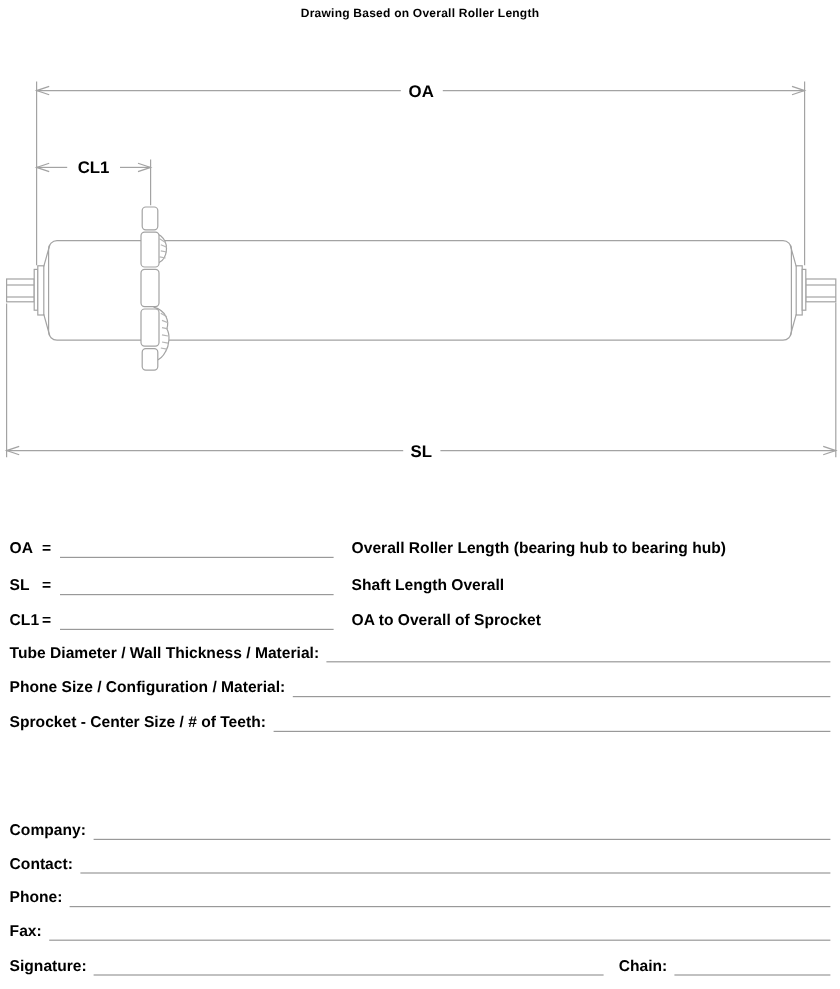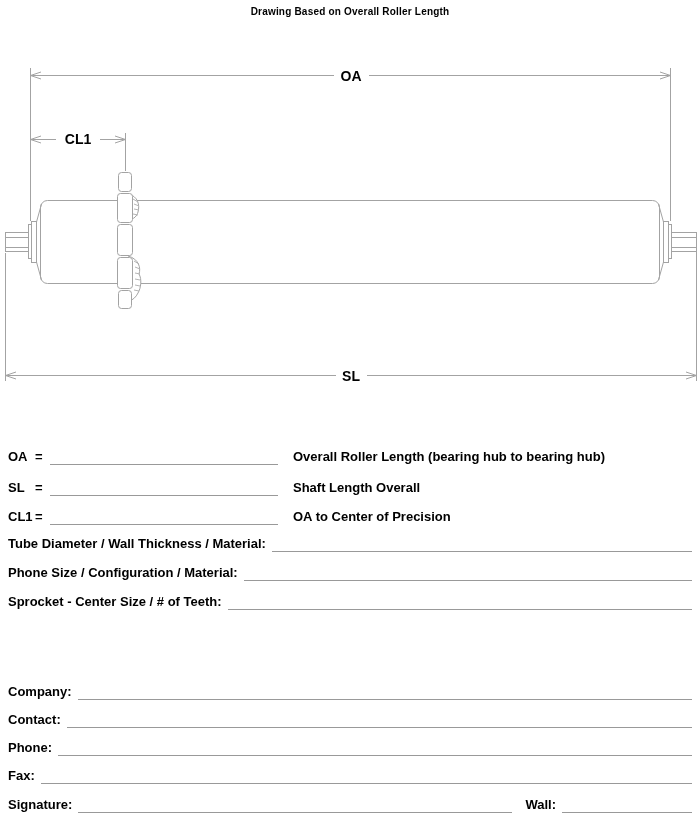--- a/index.html
+++ b/index.html
@@ -128,21 +128,21 @@
   <div class="row" style="top:480px">
     <span class="dim-label">SL</span>
     <span class="dim-eq">=</span>
     <span class="dim-blank"></span>
     <span class="dim-desc">Shaft Length Overall</span>
   </div>
   <div class="row" style="top:509px">
     <span class="dim-label">CL1</span>
     <span class="dim-eq">=</span>
     <span class="dim-blank"></span>
-    <span class="dim-desc">OA to Center of Precision</span>
+    <span class="dim-desc">OA to Overall of Sprocket</span>
   </div>
 
   <div class="row" style="top:536px">
     <span class="lbl">Tube Diameter / Wall Thickness / Material:</span>
     <span class="blank gap6"></span>
   </div>
   <div class="row" style="top:565px">
     <span class="lbl">Phone Size / Configuration / Material:</span>
     <span class="blank gap6"></span>
   </div>
@@ -164,17 +164,17 @@
     <span class="blank gap6"></span>
   </div>
   <div class="row" style="top:768px">
     <span class="lbl">Fax:</span>
     <span class="blank gap6"></span>
   </div>
 
   <div class="row" style="top:797px">
     <span class="lbl">Signature:</span>
     <span class="blank gap6"></span>
-    <span class="date-label">Wall:</span>
+    <span class="date-label">Chain:</span>
     <span class="date-blank"></span>
   </div>
 
 </div>
 
 </body></html>

